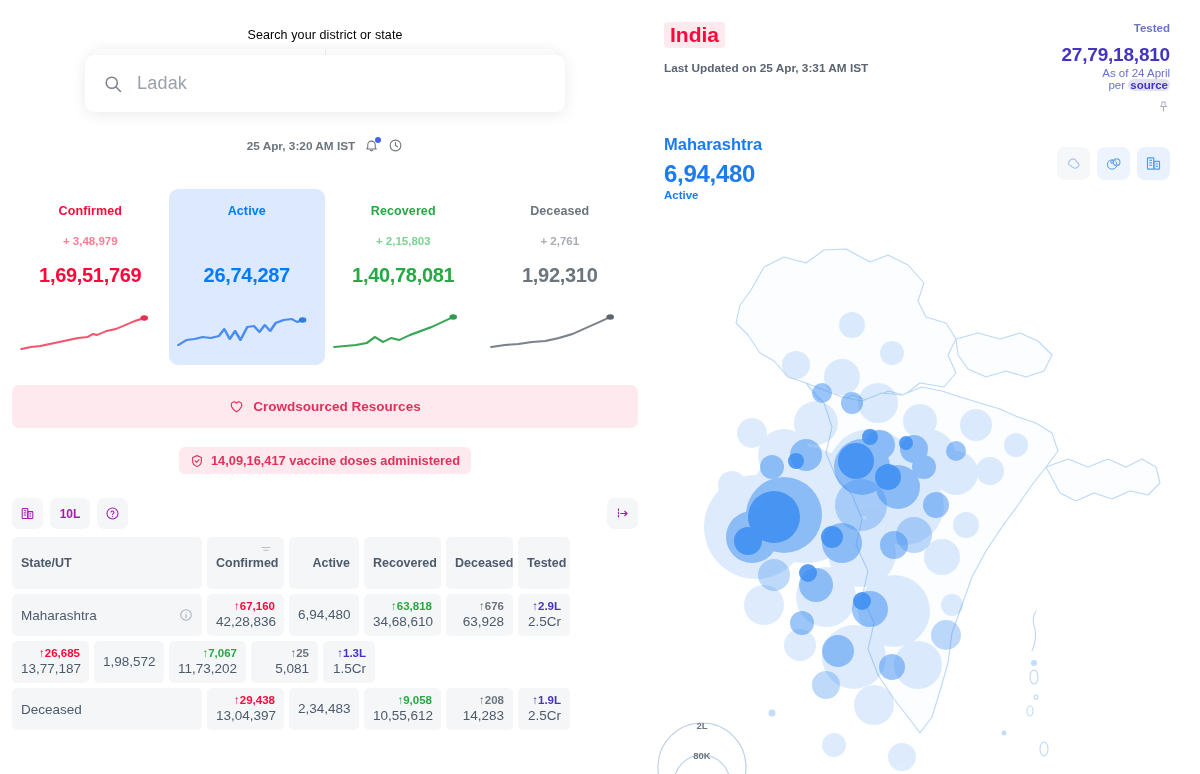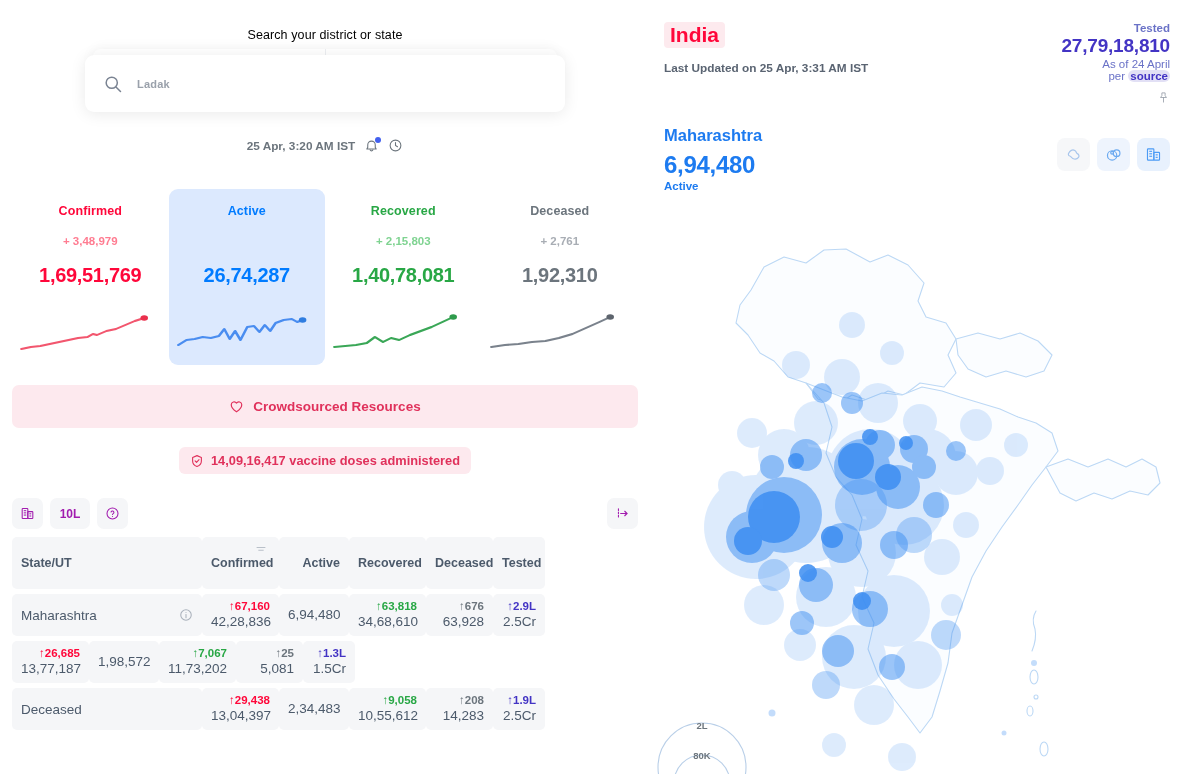--- a/index.html
+++ b/index.html
@@ -31,21 +31,21 @@
   }
   .search-box {
     position: relative; height: 57px; background: #fff; border-radius: 9px;
     box-shadow: 0 2px 16px rgba(0,0,0,0.085);
     display: flex; align-items: center; padding: 0 18px; gap: 14px;
   }
   .search-icon { width: 20px; height: 20px; flex: none; color: #7a8392; }
   .search-input {
     border: none; outline: none; background: transparent;
     font-family: "Liberation Sans", sans-serif;
-    font-size: 11px; color: #9aa1ab; width: 100%; letter-spacing: .2px; font-weight: bold;
+    font-size: 18px; color: #9aa1ab; width: 100%; letter-spacing: .2px;
   }
   .search-input::placeholder { color: #9aa1ab; }
 
   .updated-row {
     display: flex; align-items: center; justify-content: center; gap: 9px;
     margin-top: 26px; font-size: 11.8px; font-weight: bold; color: #6c757d;
   }
   .bell-wrap { position: relative; display: inline-flex; }
   .dot-blue {
     position: absolute; right: -2px; top: -1px;
@@ -93,21 +93,21 @@
   .tool {
     width: 31px; height: 31px; border-radius: 7px; background: #f5f6f8;
     display: flex; align-items: center; justify-content: center;
     color: #a21caf; font-size: 12px; font-weight: bold; cursor: pointer;
   }
   .tool.wide { width: 40px; }
   .spacer { flex: 1; }
 
   
   .tbl { margin: 8px 12px 0; }
-  .trow { display: flex; margin-bottom: 5px; }
+  .trow { display: flex; gap: 5px; margin-bottom: 5px; }
   .th, .td {
     background: #f5f6f8; border-radius: 5px;
     display: flex; flex-direction: column; justify-content: center;
   }
   .th { height: 52px; padding: 0 9px; }
   .th-inner { font-size: 12.5px; font-weight: bold; color: #4c5a6b; }
   .th.c-state .th-inner { text-align: left; }
   .th:not(.c-state) .th-inner { text-align: right; }
   .td { height: 42px; padding: 0 9px; }
   .c-state { width: 190px; flex: none; }
@@ -128,21 +128,21 @@
   
   .right { width: 550px; position: relative; padding: 22px 30px 0 14px; }
   .r-head { display: flex; justify-content: space-between; align-items: flex-start; }
   .r-title {
     font-size: 21px; font-weight: bold; color: #ff073a;
     background: #fdeaee; border-radius: 4px; padding: 1px 6px; display: inline-block;
   }
   .r-sub { font-size: 11.8px; font-weight: bold; color: #5a6472; margin-top: 13px; }
   .tested-box { text-align: right; }
   .t-lbl { font-size: 11.5px; font-weight: bold; color: #6a72c7; }
-  .t-num { font-size: 19px; font-weight: bold; color: #4334c4; letter-spacing: -0.2px; margin-top: 1px; }
+  .t-num { font-size: 19px; font-weight: bold; color: #4334c4; letter-spacing: -0.2px; margin-top: 10px; }
   .t-as  { font-size: 11.5px; color: #6a72c7; margin-top: 1px; }
   .t-src { font-size: 11.5px; color: #6a72c7; }
   .t-src b { background: #e2e0f5; color: #4334c4; border-radius: 6px; padding: 0 2px; cursor: pointer; }
   .pin { display: flex; justify-content: flex-end; margin-top: 9px; color: #9aa1ab; }
 
   .r-state { margin-top: 22px; display: flex; justify-content: space-between; align-items: flex-start; }
   .s-name { font-size: 16.5px; font-weight: bold; color: #1d7bf0; }
   .s-num  { font-size: 24px; font-weight: bold; color: #1d7bf0; margin-top: 6px; letter-spacing: -0.3px; }
   .s-lbl  { font-size: 11.5px; font-weight: bold; color: #1d7bf0; margin-top: 1px; }
   .map-btns { display: flex; gap: 7px; margin-top: 12px; }

